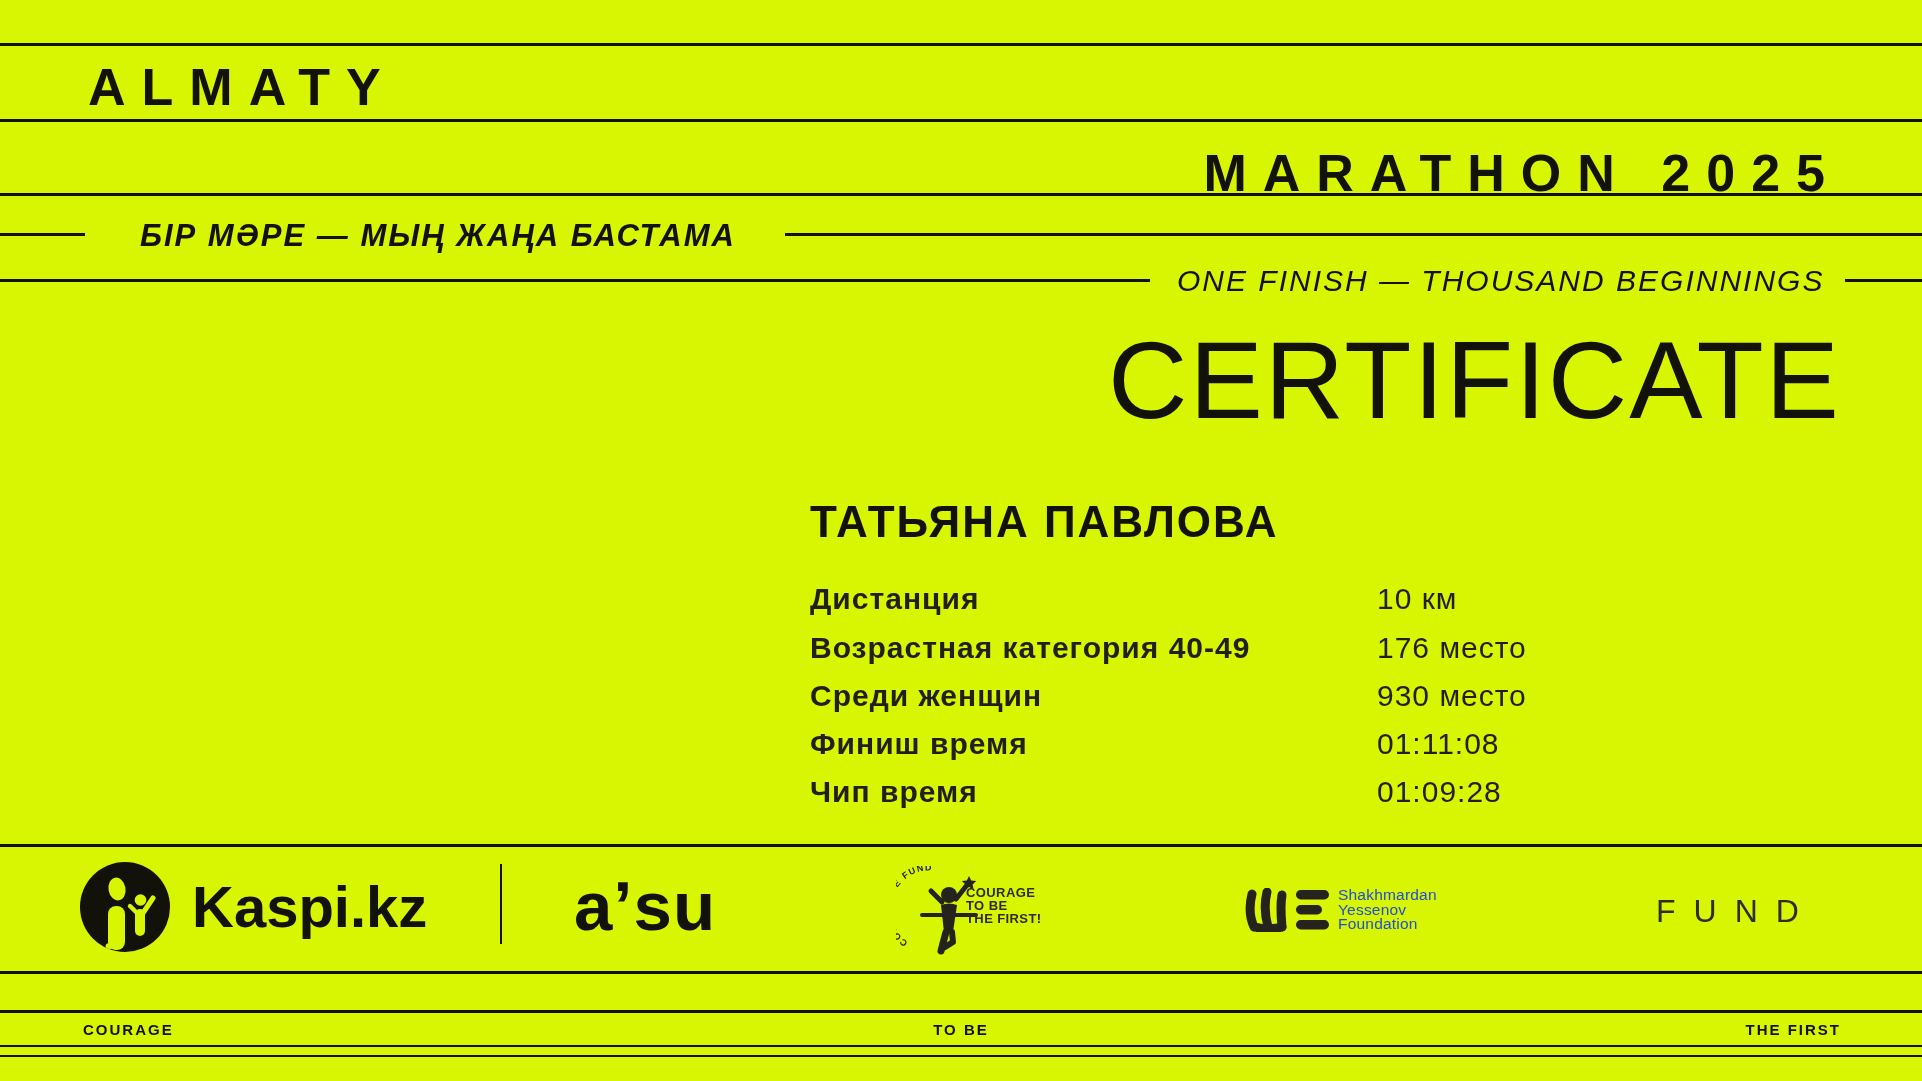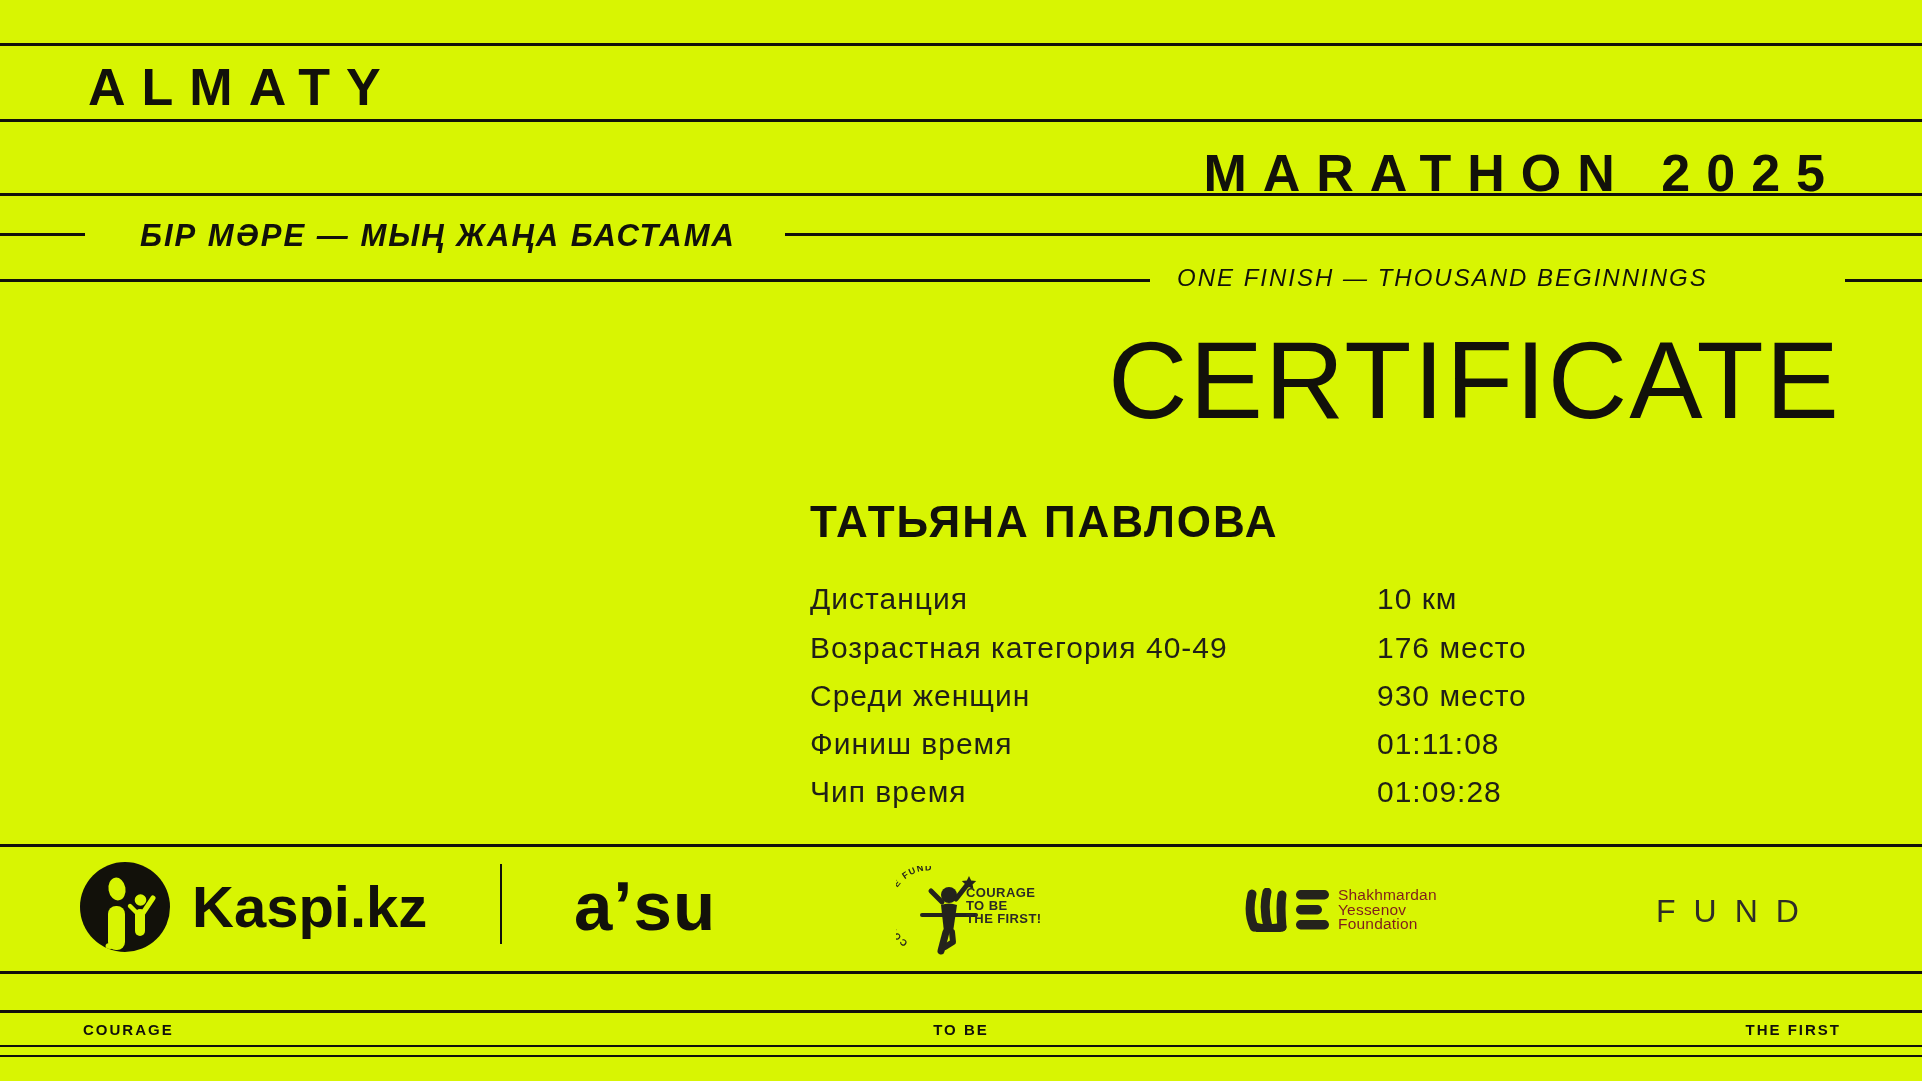--- a/index.html
+++ b/index.html
@@ -9,38 +9,38 @@
     font-family:"Liberation Sans","DejaVu Sans",sans-serif;
   }
   .hline{position:absolute;background:#12110a;height:3px;}
   .full{left:0;right:0;}
   .txt{position:absolute;line-height:1;white-space:nowrap;}
 
   .city{left:88px;top:61px;font-size:52px;font-weight:800;letter-spacing:16px;}
   .event{right:81px;top:135px;font-size:52px;font-weight:800;letter-spacing:16px;margin-top:12px;}
 
   .tagline-kk{left:140px;top:220px;font-size:31px;font-weight:600;font-style:italic;letter-spacing:2px;}
-  .tagline-en{left:1177px;top:266px;font-size:24px;font-weight:500;font-style:italic;letter-spacing:2px;}
+  .tagline-en{left:1177px;top:266px;font-size:30px;font-weight:500;font-style:italic;letter-spacing:2px;}
 
   .doc-title{right:81px;top:325px;font-size:110px;font-weight:400;letter-spacing:2px;}
 
   .p-name{left:810px;top:500px;font-size:44px;font-weight:700;letter-spacing:2px;text-align:right;}
 
   .result-row{position:absolute;left:810px;width:860px;height:38px;}
-  .result-label{position:absolute;left:0;top:0;font-size:30px;letter-spacing:1px;color:#201f18;line-height:1;white-space:nowrap;}
+  .result-label{position:absolute;left:0;top:0;font-size:30px;letter-spacing:1px;color:#201f18;line-height:1;white-space:nowrap;font-weight:bold;}
   .result-value{position:absolute;left:567px;top:0;font-size:30px;letter-spacing:1px;color:#201f18;line-height:1;white-space:nowrap;}
 
   .kaspi-logo{position:absolute;left:80px;top:862px;width:90px;height:90px;}
   .kaspi-name{left:192px;top:878px;font-size:58px;font-weight:800;letter-spacing:0px;}
   .sponsor-divider{position:absolute;left:500px;top:864px;width:2px;height:80px;background:#12110a;}
   .asu-name{left:574px;top:872px;font-size:69px;font-weight:700;letter-spacing:1px;}
   .cf-logo{position:absolute;left:896px;top:866px;width:120px;height:90px;}
   .cf-motto{position:absolute;left:966px;top:886px;font-size:13px;font-weight:700;letter-spacing:0.4px;line-height:13.2px;color:#2c2b24;}
   .ye-logo{position:absolute;left:1244px;top:888px;width:86px;height:44px;}
-  .ye-text{position:absolute;left:1338px;top:888px;font-size:15.5px;font-weight:500;line-height:14.6px;color:#7f1d1d;letter-spacing:0.2px;}
+  .ye-text{position:absolute;left:1338px;top:888px;font-size:15.5px;font-weight:500;line-height:14.6px;color:#1d4ed8;letter-spacing:0.2px;}
   .krida-name{left:1656px;top:895px;font-size:32px;font-weight:400;letter-spacing:18px;color:#2e2d28;}
 
   .bar-word{top:1022px;font-size:15px;font-weight:700;letter-spacing:2px;}
   .bar-left{left:83px;}
   .bar-center{left:0;right:0;text-align:center;}
   .bar-right{right:81px;}
   .thin{height:2px;}
 </style>
 </head>
 <body>

